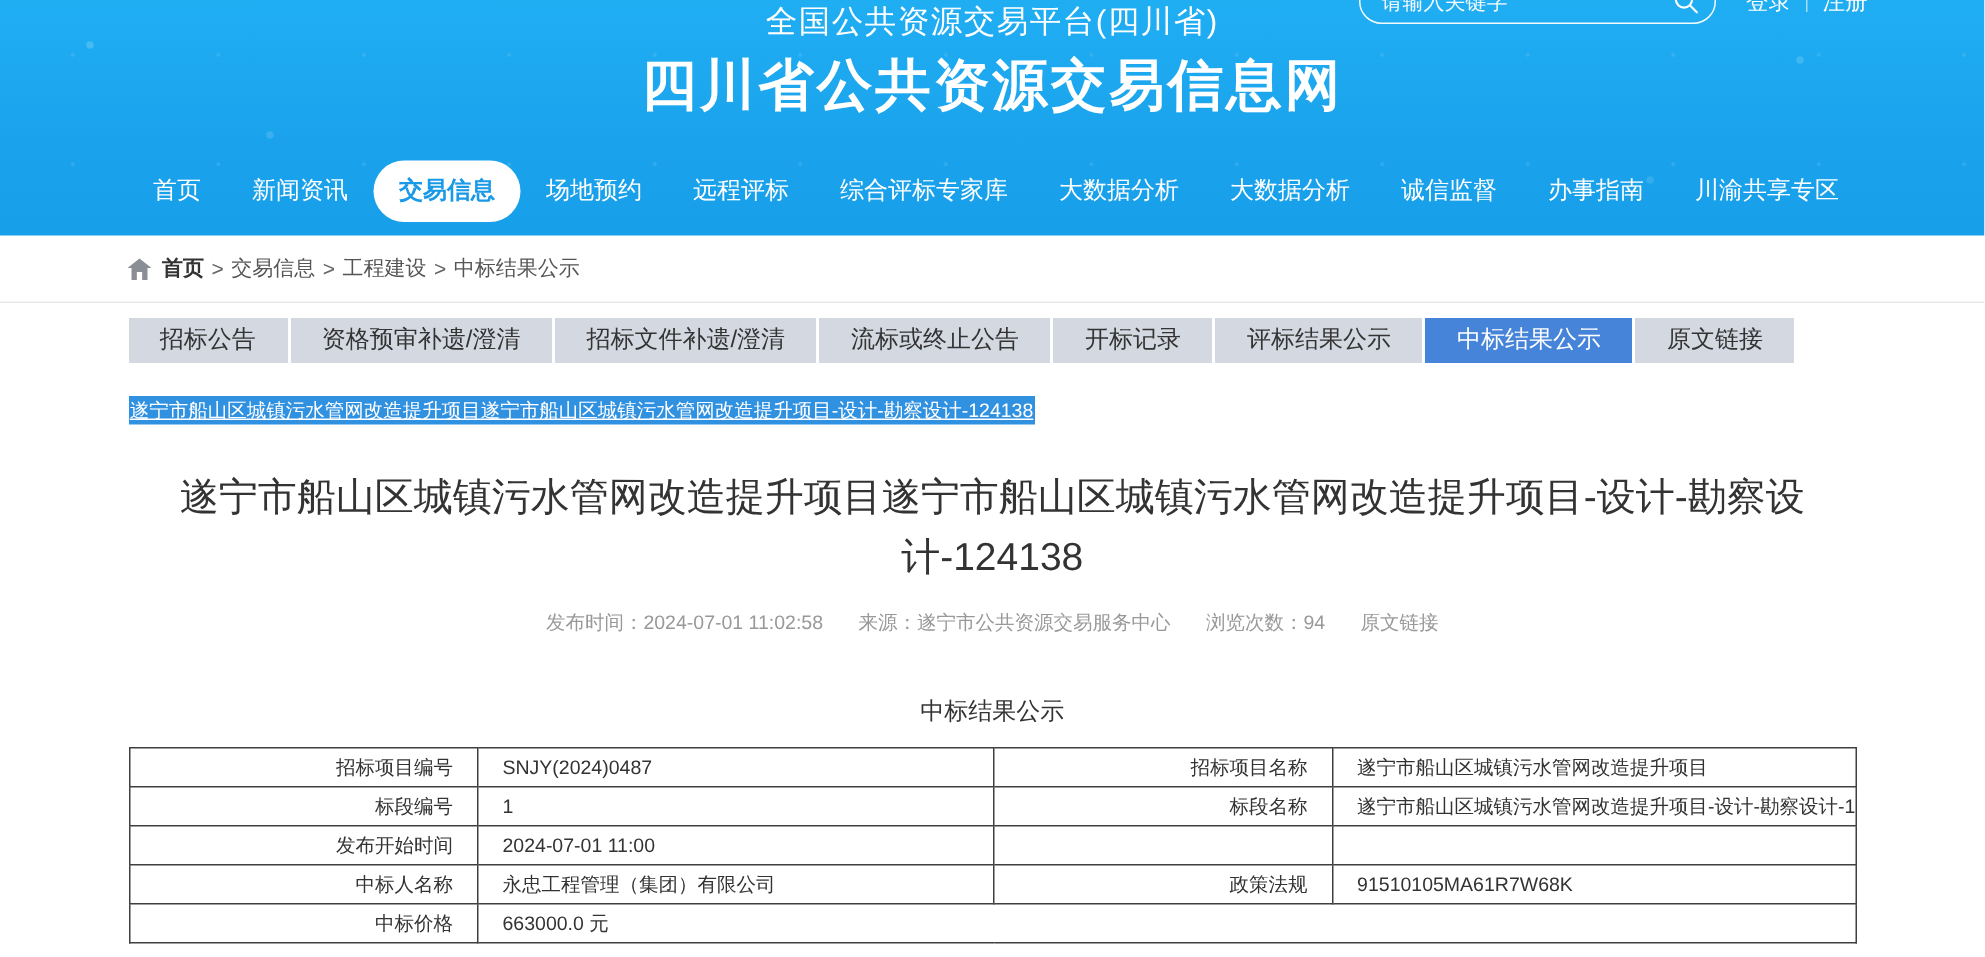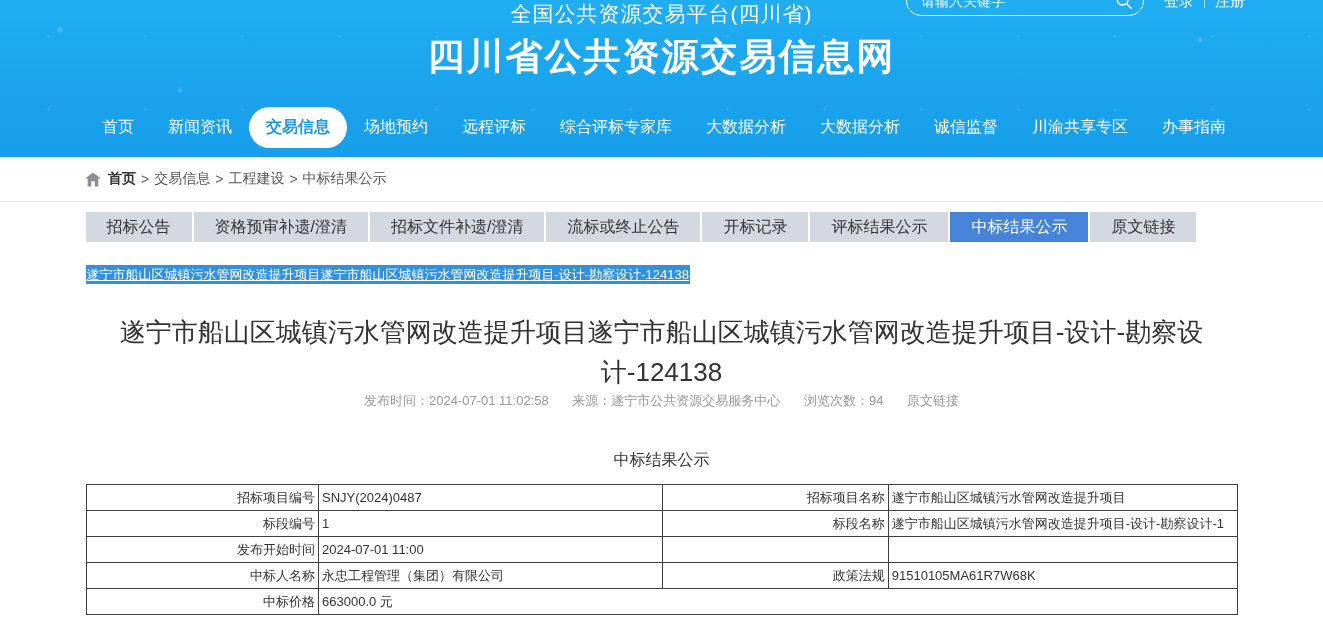--- a/index.html
+++ b/index.html
@@ -54,30 +54,30 @@
   .tab { background:#d4d8e1; color:#333; font-size:16px; height:30px; line-height:30px;
     padding:0 21px; cursor:pointer; white-space:nowrap; }
   .tab.active { background:#4584d8; color:#fff; }
 
   .sel-wrap { margin-top:23px; }
   .selected-link { display:inline; background:#3191e1; color:#fff; font-size:13px;
     text-decoration:underline; padding:2px 1px; cursor:pointer; }
 
   .article-title { margin-top:28px; text-align:center; font-size:26px; font-weight:400;
     color:#333; line-height:40px; }
-  .meta { text-align:center; font-size:13px; color:#999; }
+  .meta { margin-top:15px; text-align:center; font-size:13px; color:#999; }
   .meta span { margin:0 10px; }
   .meta .lab { margin:0; }
   .meta .orig { cursor:pointer; }
 
   .section-title { margin-top:40px; text-align:center; font-size:16px; color:#333; }
 
   table.result { width:100%; border-collapse:collapse; margin-top:13px; table-layout:fixed; }
   table.result td { border:1px solid #3f3f3f; height:26px; font-size:13px; color:#333;
-    padding:1px 3px; overflow:hidden; white-space:nowrap; }
+    padding:1px 16px; overflow:hidden; white-space:nowrap; }
   td.lbl { text-align:right; }
   col.c1 { width:20.2%; } col.c2 { width:29.9%; } col.c3 { width:19.6%; } col.c4 { width:30.3%; }
 </style>
 </head>
 <body>
 
 <div class="header">
   <div class="topbar">
     <div class="search-box">
       <input type="text" placeholder="请输入关键字" style="">
@@ -101,22 +101,22 @@
   <div class="nav">
     <div class="nav-item">首页</div>
     <div class="nav-item">新闻资讯</div>
     <div class="nav-item active">交易信息</div>
     <div class="nav-item">场地预约</div>
     <div class="nav-item">远程评标</div>
     <div class="nav-item">综合评标专家库</div>
     <div class="nav-item">大数据分析</div>
     <div class="nav-item">大数据分析</div>
     <div class="nav-item">诚信监督</div>
+    <div class="nav-item">办事指南</div>
     <div class="nav-item">川渝共享专区</div>
-    <div class="nav-item">办事指南</div>
   </div>
 </div>
 
 <div class="crumbbar">
   <svg class="home-ico" viewBox="0 0 18 16">
     <path d="M9 0 L18 7 H15 V16 H11 V10 H7 V16 H3 V7 H0 Z" fill="#8a8f96"></path>
   </svg>
   <span class="crumb-first">首页</span>
   <span class="crumb-sep">&gt;</span>
   <span class="crumb">交易信息</span>

